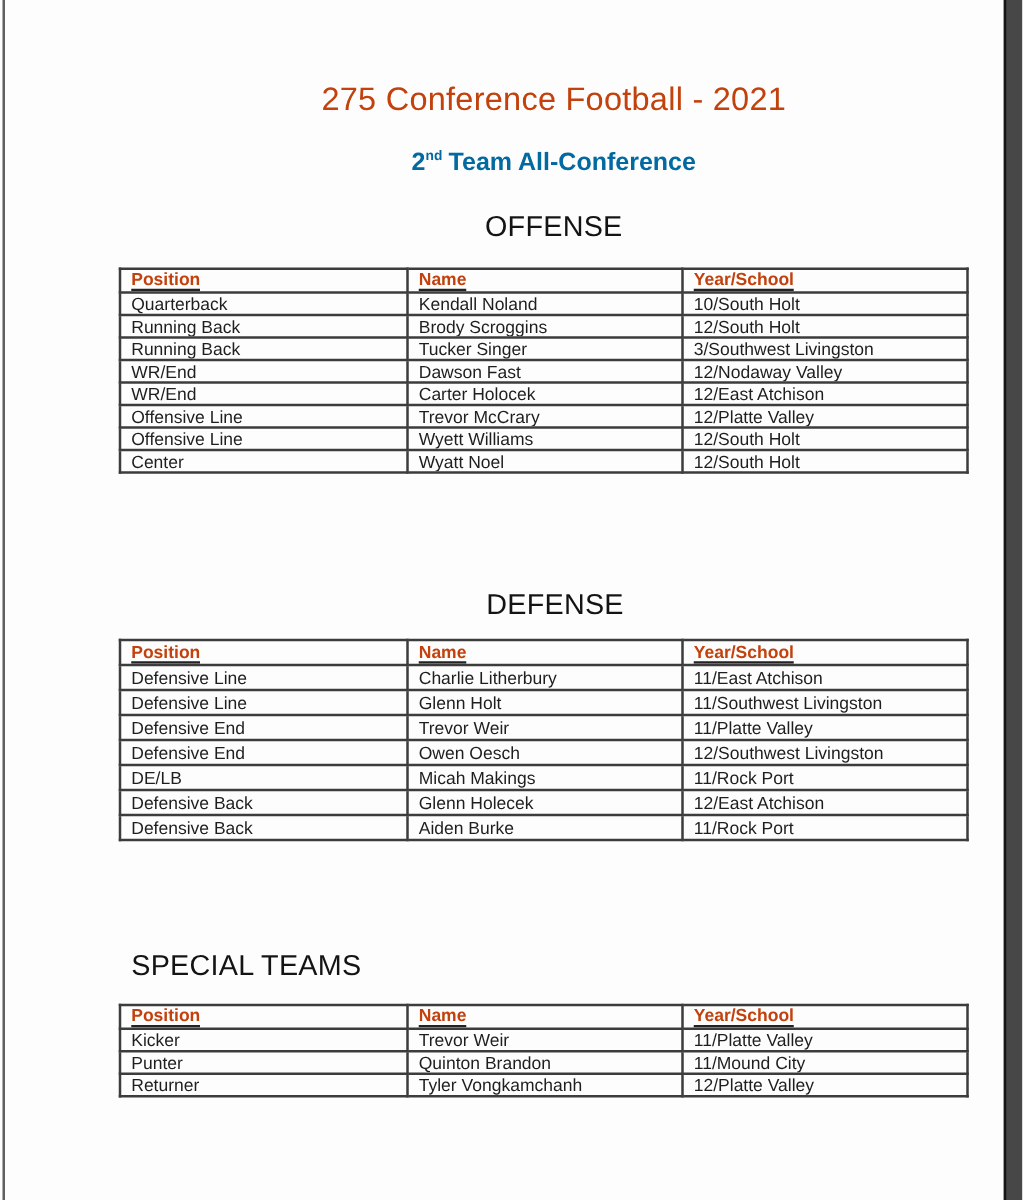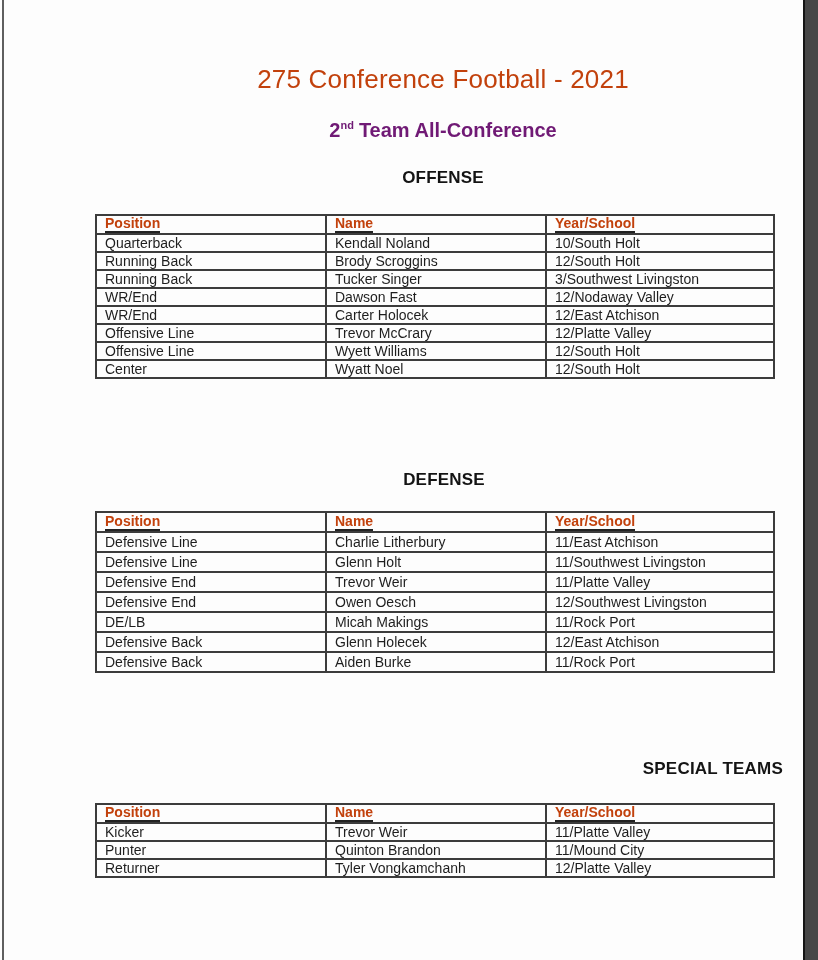--- a/index.html
+++ b/index.html
@@ -26,32 +26,32 @@
   }
   .title {
     position:absolute; top:64px; left:104px; width:678px;
     text-align:center;
     font-size:26px; font-weight:500; letter-spacing:0.2px;
     color:#c2410c;
   }
   .subtitle {
     position:absolute; top:119px; left:104px; width:678px;
     text-align:center;
-    font-size:20px; font-weight:700; color:#701a75;
+    font-size:20px; font-weight:700; color:#0369a1;
   }
   .subtitle sup { font-size:11px; font-weight:700; }
   .subtitle .rest { margin-left:5px; }
   .section-heading {
     position:absolute; left:104px; width:678px;
-    font-size:17px; font-weight:700; letter-spacing:0.2px;
+    font-size:23px; font-weight:400; letter-spacing:0.2px;
     color:#141414;
   }
   .heading-offense { top:168px; text-align:center; }
   .heading-defense { top:470px; text-align:center; padding-left:1px; }
-  .heading-special { top:759px; text-align:right; padding-left:1px; }
+  .heading-special { top:759px; text-align:left; padding-left:1px; }
 
   table.roster {
     position:absolute; left:95px; width:678px;
     border-collapse:collapse; table-layout:fixed;
     border:2px solid #262626;
   }
   table.roster th, table.roster td {
     border:2px solid #3c3c3c;
     font-size:14px; font-weight:400;
     text-align:left; vertical-align:middle;

